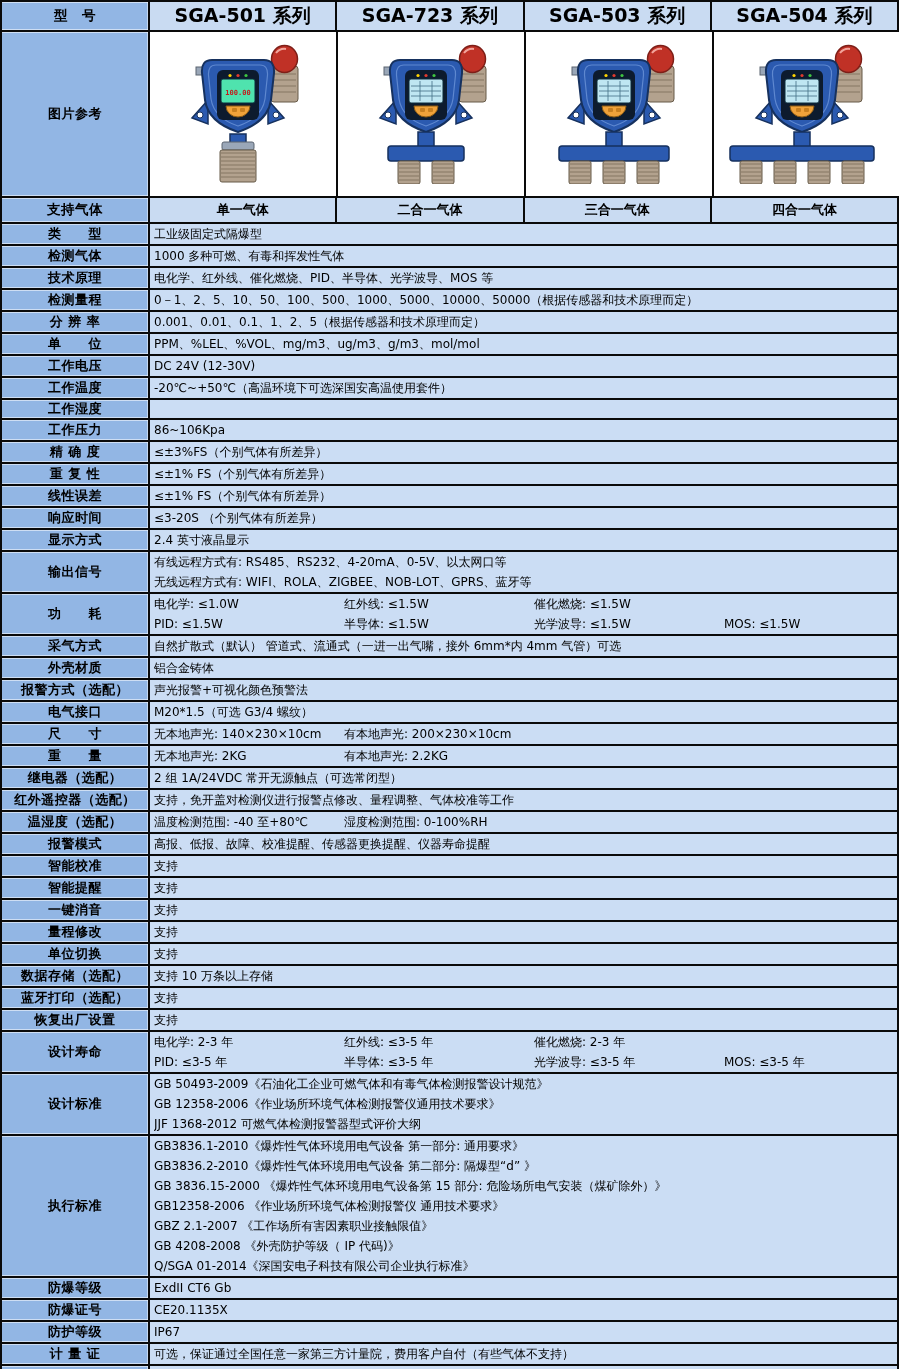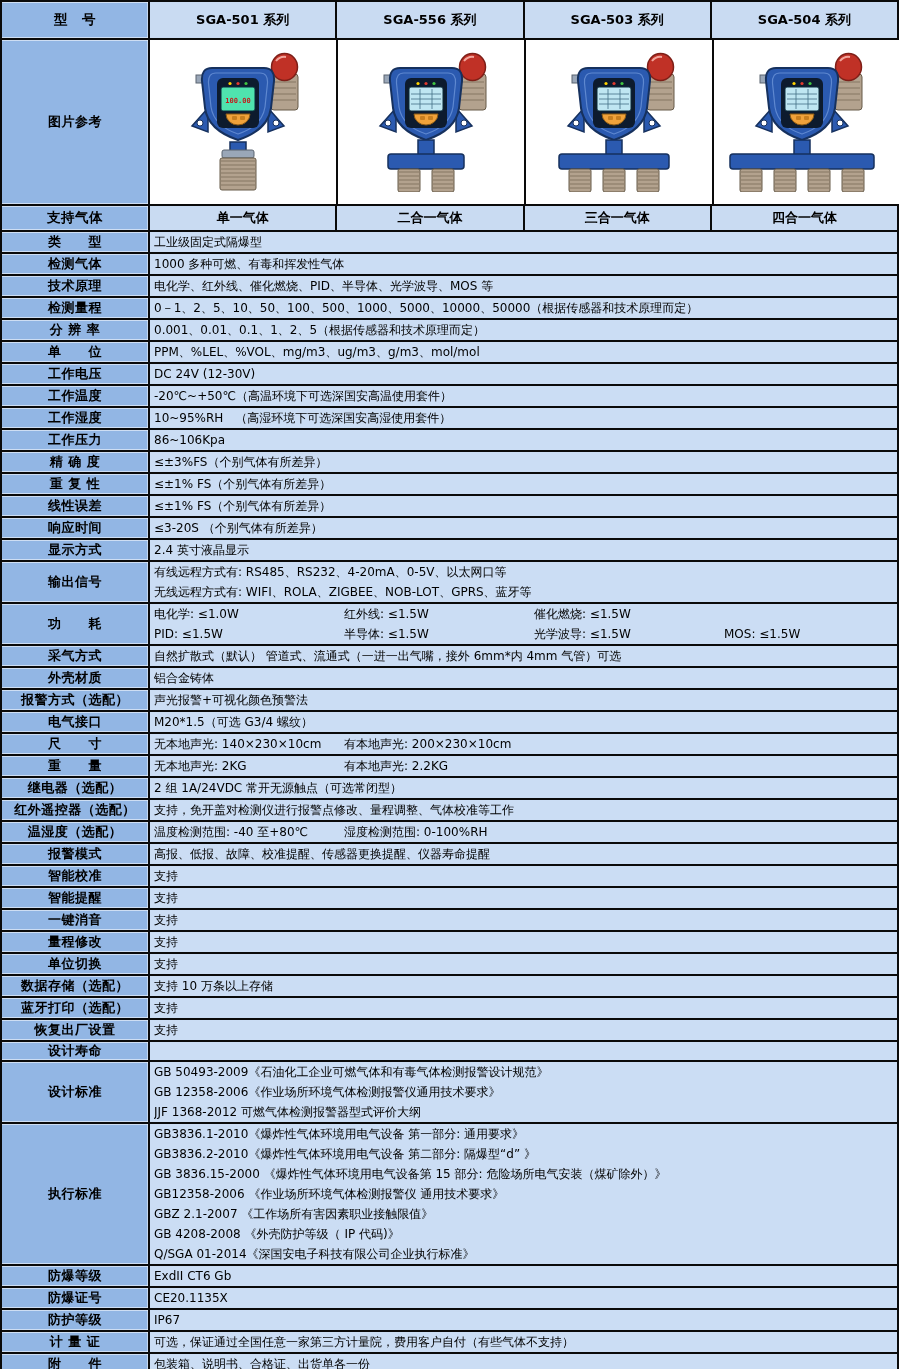--- a/index.html
+++ b/index.html
@@ -22,42 +22,42 @@
     flex:1;box-sizing:border-box;background:var(--content-bg,#cbddf4);
     padding:0 4px 0 4px;display:flex;flex-direction:column;justify-content:center;
   }
   .line{height:20px;line-height:20px;font-size:12px;white-space:nowrap;overflow:hidden;}
   .seg{display:inline-block;min-width:190px;}
   .seg:last-child{min-width:0;}
   .mcell,.gcell{
     flex:1;box-sizing:border-box;border-right:2px solid var(--border,#0a0a0a);
     background:var(--header-content-bg,#c9dbf2);
     display:flex;align-items:center;justify-content:center;
-    font-weight:bold;font-size:13px;height:36px;
+    font-weight:bold;font-size:19px;height:28px;
   }
   .mcell:last-child,.gcell:last-child,.icell:last-child{border-right:none;}
   .gas-row .gcell{height:24px;font-size:13px;}
   .icell{
     flex:1;box-sizing:border-box;border-right:2px solid var(--border,#0a0a0a);
     background:var(--image-bg,#ffffff);height:164px;
     display:flex;align-items:center;justify-content:center;
   }
   .header-row .lab,.gas-row .lab{font-size:13.5px;}
 </style>
 </head>
 <body>
 
 <div id="spec-table">
     <div class="row header-row">
       <div class="lab">型　号</div>
       <div class="mcell">
         <span>SGA-501 系列</span>
       </div>
       <div class="mcell">
-        <span>SGA-556 系列</span>
+        <span>SGA-723 系列</span>
       </div>
       <div class="mcell">
         <span>SGA-503 系列</span>
       </div>
       <div class="mcell">
         <span>SGA-504 系列</span>
       </div>
     </div>
     <div class="row image-row">
       <div class="lab">图片参考</div>
@@ -328,23 +328,20 @@
       </div>
     </div>
     <div class="row srow">
       <div class="lab">工作温度</div>
       <div class="content">
         <div class="line">-20℃~+50℃（高温环境下可选深国安高温使用套件）</div>
       </div>
     </div>
     <div class="row srow">
       <div class="lab">工作湿度</div>
-      <div class="content">
-        <div class="line">10~95%RH　（高湿环境下可选深国安高湿使用套件）</div>
-      </div>
     </div>
     <div class="row srow">
       <div class="lab">工作压力</div>
       <div class="content">
         <div class="line">86~106Kpa</div>
       </div>
     </div>
     <div class="row srow">
       <div class="lab">精 确 度</div>
       <div class="content">
@@ -492,20 +489,24 @@
       </div>
     </div>
     <div class="row srow">
       <div class="lab">恢复出厂设置</div>
       <div class="content">
         <div class="line">支持</div>
       </div>
     </div>
     <div class="row srow">
       <div class="lab">设计寿命</div>
+      <div class="content">
+        <div class="line"><span class="seg">电化学: 2-3 年</span><span class="seg">红外线: ≤3-5 年</span><span class="seg">催化燃烧: 2-3 年</span></div>
+        <div class="line"><span class="seg">PID: ≤3-5 年</span><span class="seg">半导体: ≤3-5 年</span><span class="seg">光学波导: ≤3-5 年</span><span class="seg">MOS: ≤3-5 年</span></div>
+      </div>
     </div>
     <div class="row srow">
       <div class="lab">设计标准</div>
       <div class="content">
         <div class="line">GB 50493-2009《石油化工企业可燃气体和有毒气体检测报警设计规范》</div>
         <div class="line">GB 12358-2006《作业场所环境气体检测报警仪通用技术要求》</div>
         <div class="line">JJF 1368-2012 可燃气体检测报警器型式评价大纲</div>
       </div>
     </div>
     <div class="row srow">

